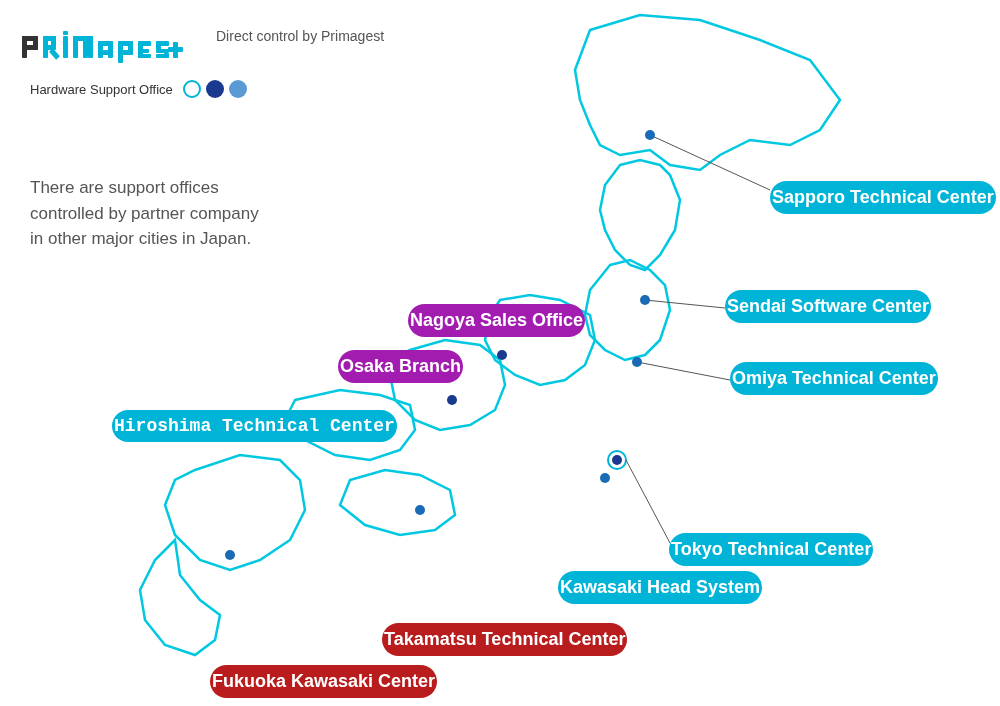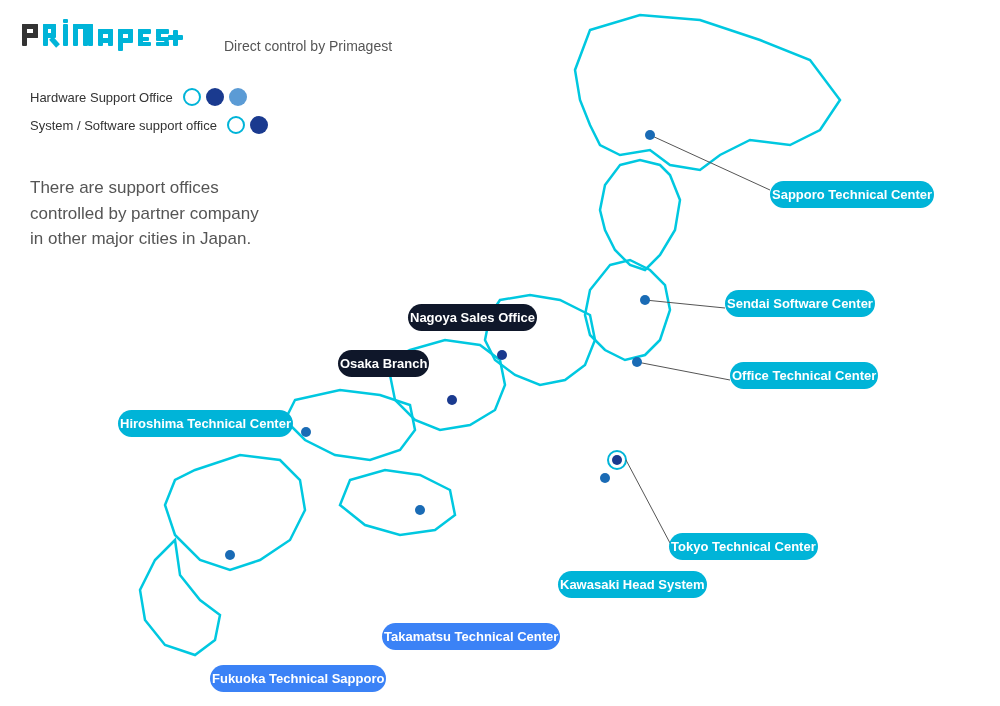--- a/index.html
+++ b/index.html
@@ -8,37 +8,37 @@
       height: 706px;
       background: #fff;
       font-family: Arial, sans-serif;
       overflow: hidden;
       position: relative;
     }
 
     
     .header {
       position: absolute;
-      top: 16px;
+      top: 28px;
       left: 20px;
       display: flex;
-      align-items: flex-end;
-      gap: 16px;
+      align-items: flex-start;
+      gap: 8px;
     }
 
     .header-subtitle {
       font-size: 14px;
       color: #555;
       margin-left: 8px;
     }
 
     
     .legend {
       position: absolute;
-      top: 88px;
+      top: 80px;
       left: 30px;
       text-align: center;
     }
 
     .legend-item {
       display: flex;
       align-items: center;
       gap: 10px;
       margin-bottom: 10px;
       font-size: 13px;
@@ -110,36 +110,36 @@
       left: 0;
       width: 1000px;
       height: 706px;
     }
 
     
     .location-label {
       position: absolute;
       border-radius: 20px;
       padding: 6px 2px;
-      font-size: 13px;
+      font-size: 18px;
       font-weight: bold;
       color: #fff;
       white-space: nowrap;
     }
 
     .label-cyan {
       background: #00b4d8;
     }
 
     .label-navy {
-      background: #0f172a;
+      background: #a21caf;
     }
 
     .label-light-blue {
-      background: #3b82f6;
+      background: #b91c1c;
     }
 
     
     .logo-container {
       display: flex;
       align-items: center;
     }
   </style>
 </head>
 <body>
@@ -245,45 +245,38 @@
 
 <div class="legend">
   <div class="legend-item">
     <span>Hardware Support Office</span>
     <div class="legend-icons">
       <span class="dot-outline"></span>
       <span class="dot-filled-dark"></span>
       <span class="dot-filled-light"></span>
     </div>
   </div>
-  <div class="legend-item">
-    <span>System / Software support office</span>
-    <div class="legend-icons">
-      <span class="dot-outline-blue"></span>
-      <span class="dot-filled-navy"></span>
-    </div>
-  </div>
 </div>
 
 <div class="legend-note">
   <span>There are support offices controlled by partner company</span><br>
   <span>in other major cities in Japan.</span>
 </div>
 
 <div class="location-label label-cyan" style="left:770px; top:181px;">Sapporo Technical Center</div>
 
 <div class="location-label label-cyan" style="left:725px; top:290px;">Sendai Software Center</div>
 
-<div class="location-label label-cyan" style="left:730px; top:362px;">Office Technical Center</div>
-
-<div class="location-label label-cyan" style="left:118px; top:410px;">Hiroshima Technical Center</div>
+<div class="location-label label-cyan" style="left:730px; top:362px;">Omiya Technical Center</div>
+
+<div class="location-label label-cyan" style="left:112px; top:410px;font-family:Liberation Mono, monospace;">Hiroshima Technical Center</div>
 
 <div class="location-label label-navy" style="left:408px; top:304px;">Nagoya Sales Office</div>
 
 <div class="location-label label-navy" style="left:338px; top:350px;">Osaka Branch</div>
 
 <div class="location-label label-cyan" style="left:669px; top:533px;text-align:center;">Tokyo Technical Center</div>
 
 <div class="location-label label-cyan" style="left:558px; top:571px;">Kawasaki Head System</div>
 
 <div class="location-label label-light-blue" style="left:382px; top:623px;">Takamatsu Technical Center</div>
 
-<div class="location-label label-light-blue" style="left:210px; top:665px;">Fukuoka Technical Sapporo</div>
+<div class="location-label label-light-blue" style="left:210px; top:665px;">Fukuoka Kawasaki Center</div>
 
 </body></html>

